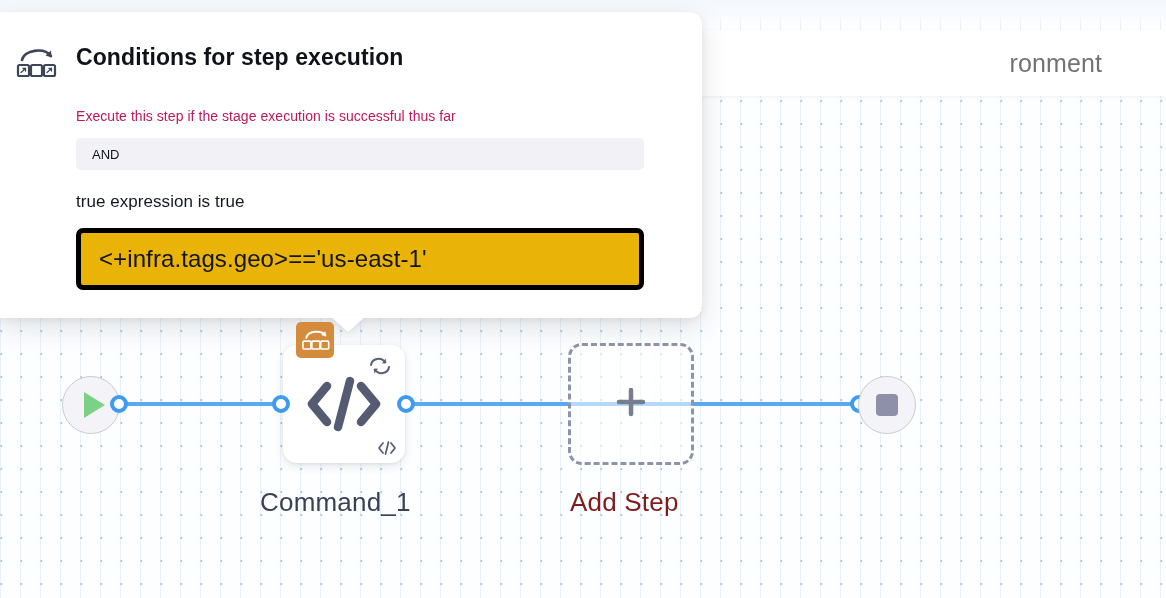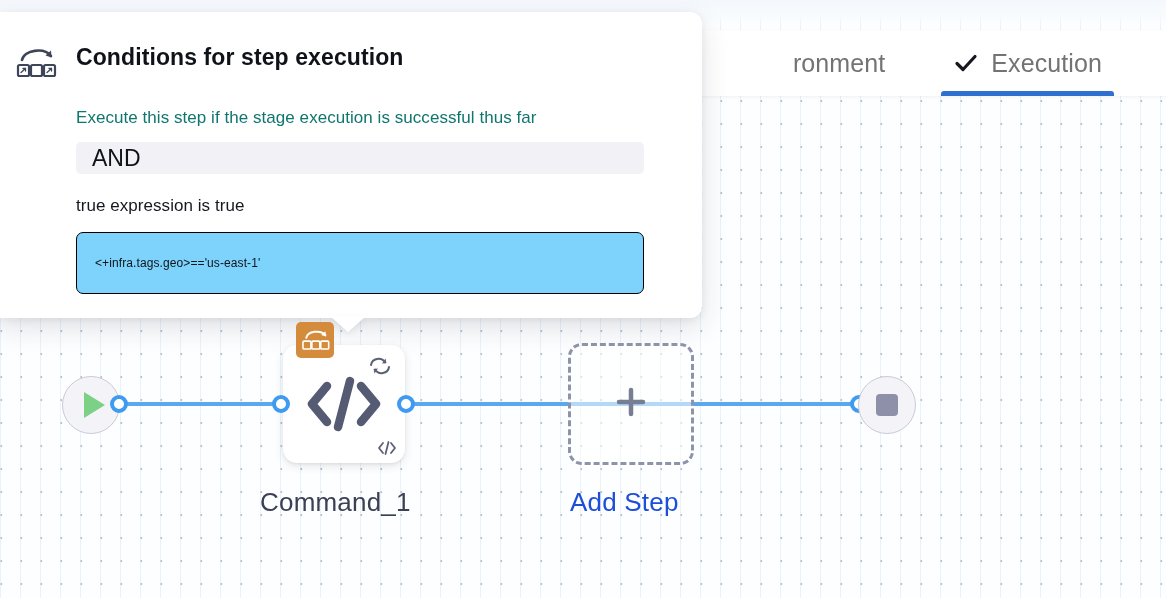--- a/index.html
+++ b/index.html
@@ -146,54 +146,54 @@
     color: #0f1218;
     font-weight: 700;
     letter-spacing: 0.1px;
     padding-top: 6px;
   }
   .popover-body {
     padding-left: 62px;
     padding-right: 20px;
   }
   .cond-text {
-    font-size: 17px;
-    color: #0f766e;
+    font-size: 14px;
+    color: #be185d;
     margin-top: 20px;
     letter-spacing: 0.05px;
   }
   .and-field {
     margin-top: 14px;
     height: 32px;
     background: #f1f1f6;
     border-radius: 5px;
     display: flex;
     align-items: center;
     padding: 0 16px;
     box-sizing: border-box;
-    font-size: 23px;
+    font-size: 13px;
     color: #0f1218;
   }
   .cond-text-2 {
     font-size: 17px;
     color: #141821;
     margin-top: 22px;
     letter-spacing: 0.05px;
   }
   .expr-box {
     margin-top: 16px;
     height: 62px;
-    background: #7dd3fc;
-    border: 1px solid #000000;
+    background: #eab308;
+    border: 5px solid #000000;
     border-radius: 7px;
     display: flex;
     align-items: center;
     padding: 0 18px;
     box-sizing: border-box;
-    font-size: 12px;
+    font-size: 24px;
     color: #10141b;
     letter-spacing: 0.1px;
   }
 
   
   .graph {
     position: absolute;
     left: 0;
     top: 0;
     width: 1166px;
@@ -303,21 +303,21 @@
   }
   .node-label {
     position: absolute;
     top: 487px;
     font-size: 26px;
     color: #3b4154;
     letter-spacing: 0.2px;
     white-space: nowrap;
   }
   .label-command { left: 260px; }
-  .label-addstep { left: 570px; color: #1d4ed8; }
+  .label-addstep { left: 570px; color: #7f1d1d; }
 
   .add-step {
     position: absolute;
     left: 568px;
     top: 343px;
     width: 126px;
     height: 122px;
     border: 3px dashed #8d93a8;
     border-radius: 14px;
     background: rgba(255,255,255,0.55);
@@ -337,29 +337,20 @@
   <div class="canvas"></div>
   <div class="canvas-topwash"></div>
 
   <div class="header-bar"></div>
   <div class="tabs">
 
     <div class="tab partial">
       <span class="tab-label">ronment</span>
     </div>
 
-    <div class="tab active">
-      <span>
-        <svg class="check-icon" viewBox="0 0 26 26" fill="none" aria-hidden="true">
-          <path d="M4 13.5 L10 19.5 L22 6.5" stroke="#15181e" stroke-width="3.2" stroke-linecap="round" stroke-linejoin="round"></path>
-        </svg>
-      </span>
-      <span class="tab-label">Execution</span>
-      <span class="tab-underline"></span>
-    </div>
 
   </div>
 
   <div class="popover">
 
     <div class="popover-head">
       <span>
         <svg class="cmd-icon-dark" viewBox="0 0 44 40" fill="none" aria-hidden="true">
           <path d="M8 16 C10 6, 30 3, 37 12" stroke="#3f4559" stroke-width="2.6" stroke-linecap="round" fill="none"></path>
           <path d="M37.5 13.5 L37 6.5 L31.5 11.5 Z" fill="#3f4559"></path>

